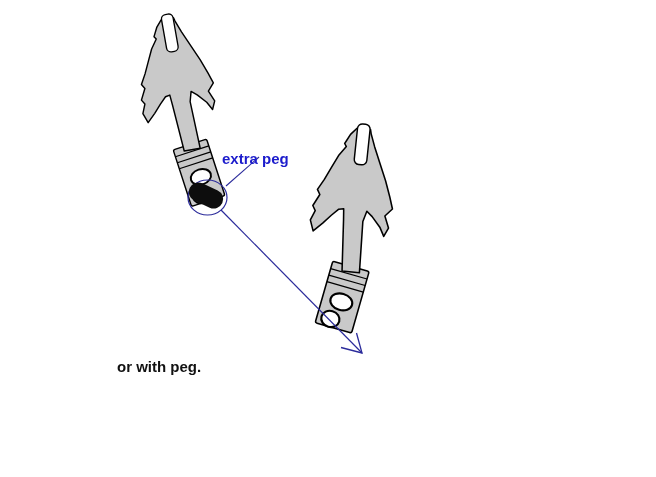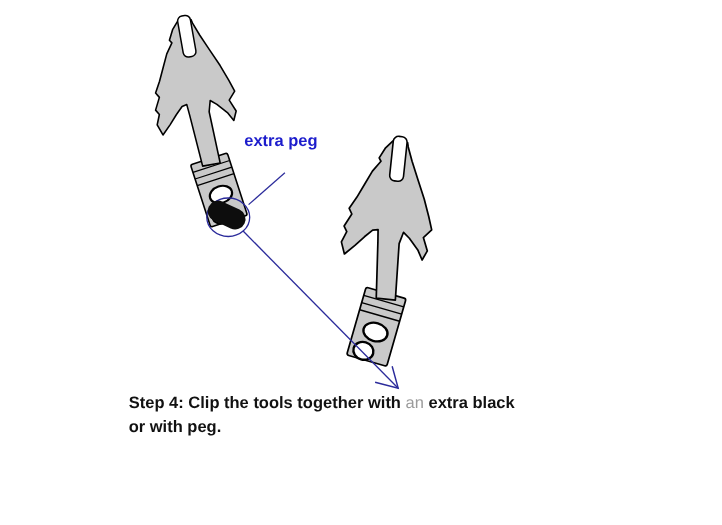--- a/index.html
+++ b/index.html
@@ -8,21 +8,21 @@
     width: 656px;
     height: 477px;
     background: #ffffff;
     overflow: hidden;
     font-family: "Liberation Sans", sans-serif;
   }
   #diagram-svg { position: absolute; left: 0; top: 0; }
   .callout-label {
     position: absolute;
     left: 222px;
-    top: 120px;
+    top: 150px;
     color: #1c1ccc;
     font-weight: bold;
     font-size: 15px;
     white-space: nowrap;
   }
   .caption {
     position: absolute;
     left: 117px;
     top: 356px;
     width: 430px;
@@ -83,17 +83,16 @@
 
     <line x1="259" y1="157" x2="226" y2="186" stroke="#2b2b9b" stroke-width="1.1"></line>
 
     <line x1="221" y1="210" x2="362" y2="353" stroke="#2b2b9b" stroke-width="1.2"></line>
     <polyline points="356.5,333 362,353 341,347.5" fill="none" stroke="#2b2b9b" stroke-width="1.3"></polyline>
   </svg>
 
   <div class="callout-label">extra peg</div>
 
   <div class="caption">
-    <div><span>Step 4: Clip the tools together with </span><span class="faded">an</span><span> extra black</span></div>
     <div>or with peg.</div>
   </div>
 
 </div>
 
 </body></html>

